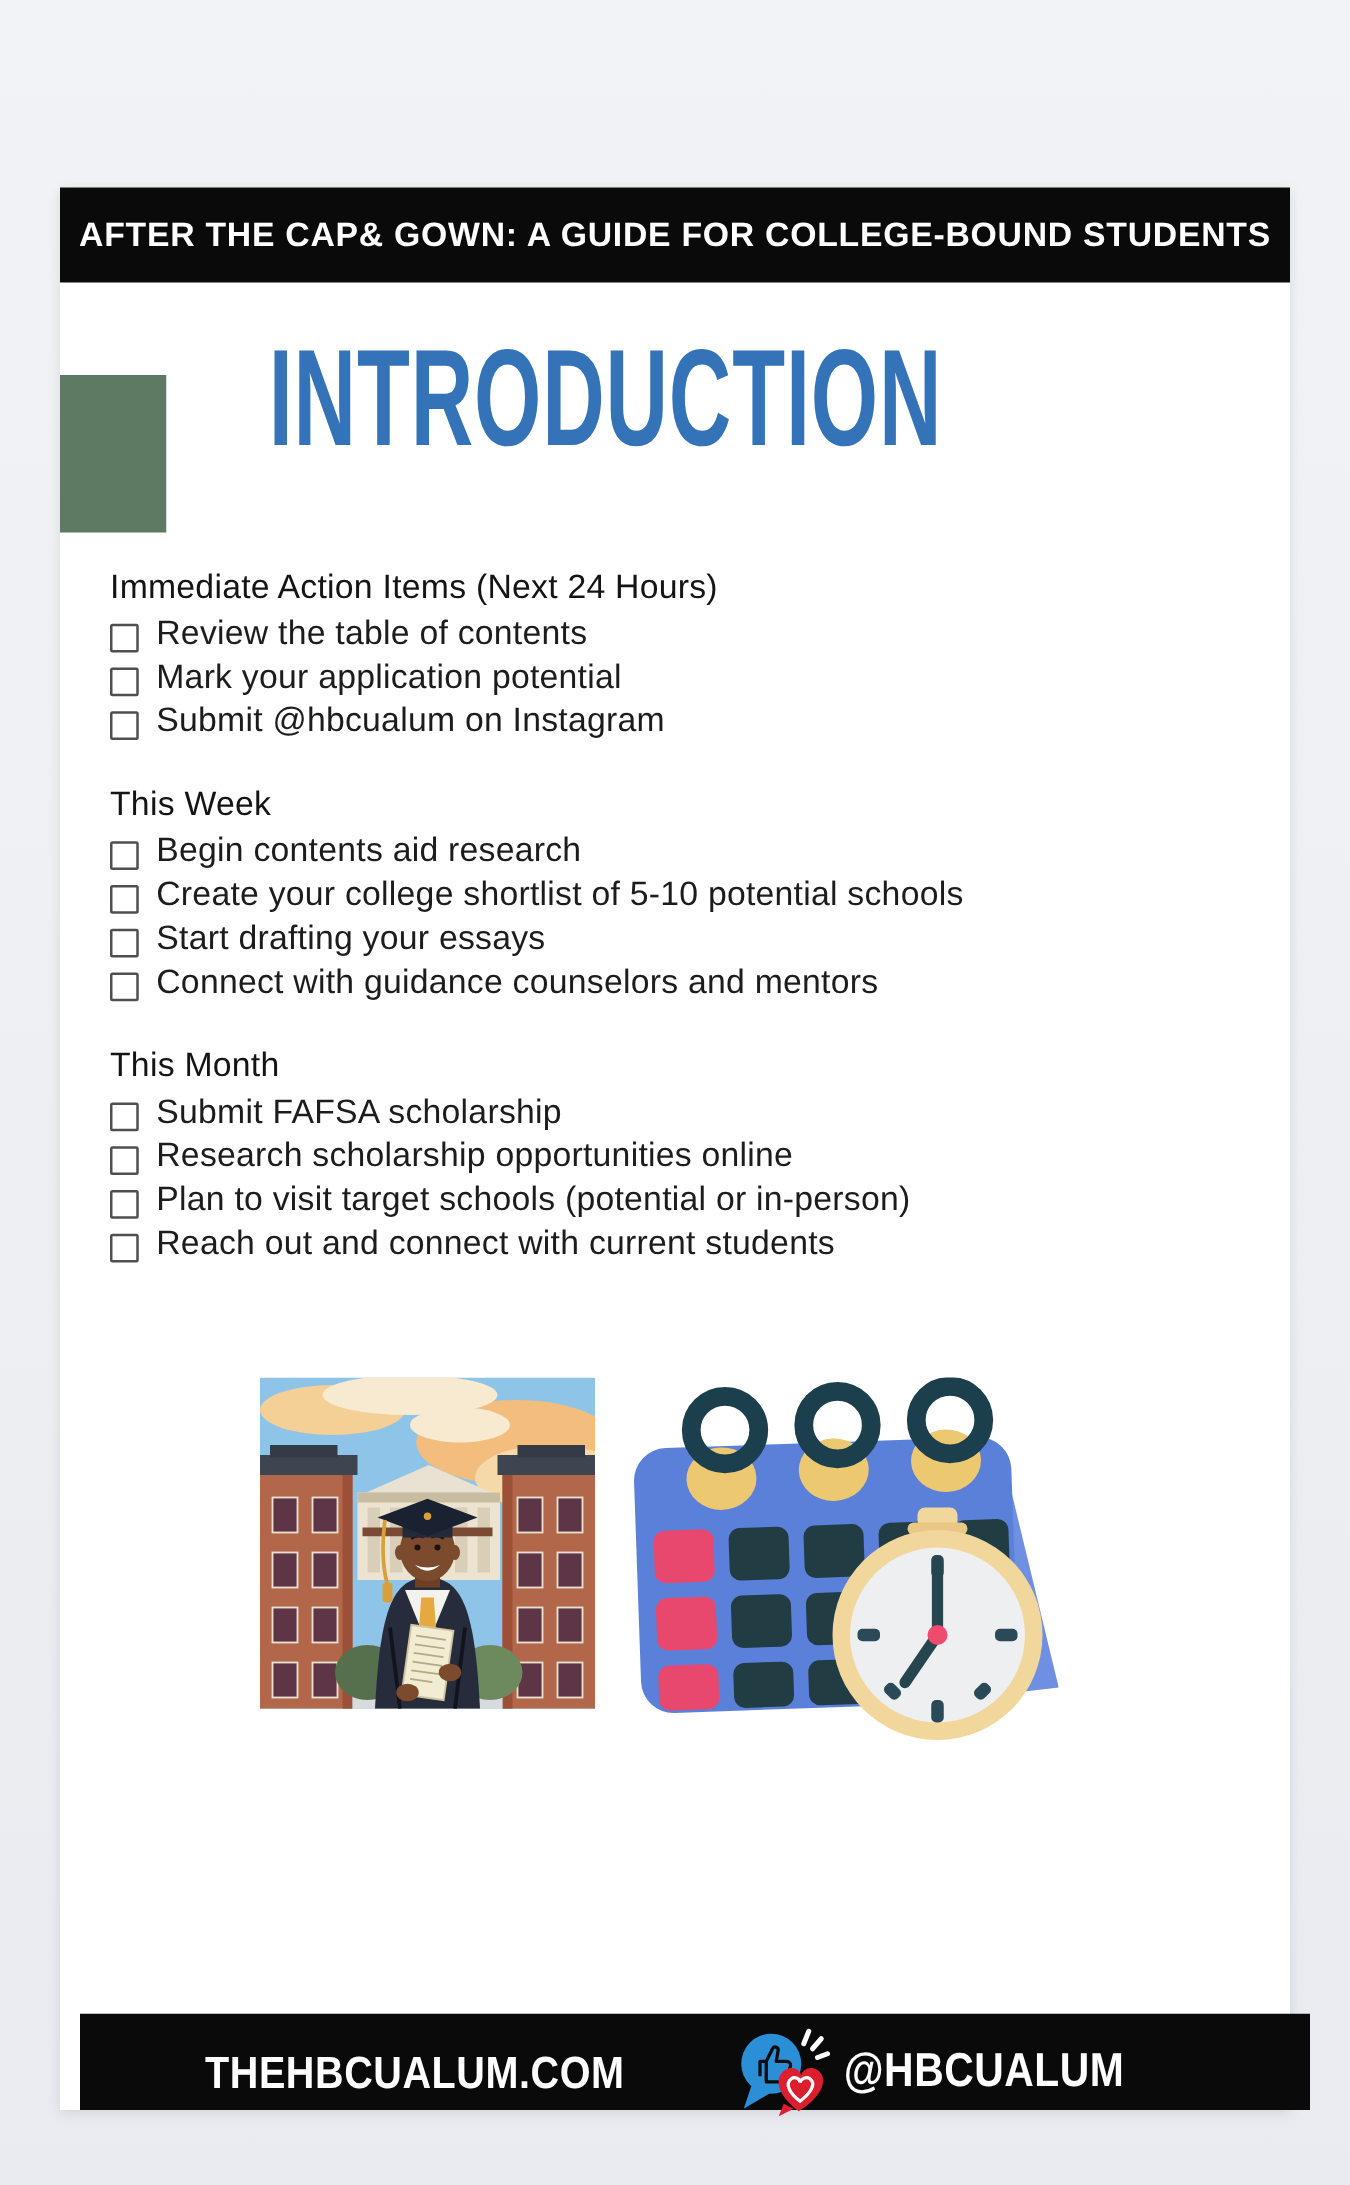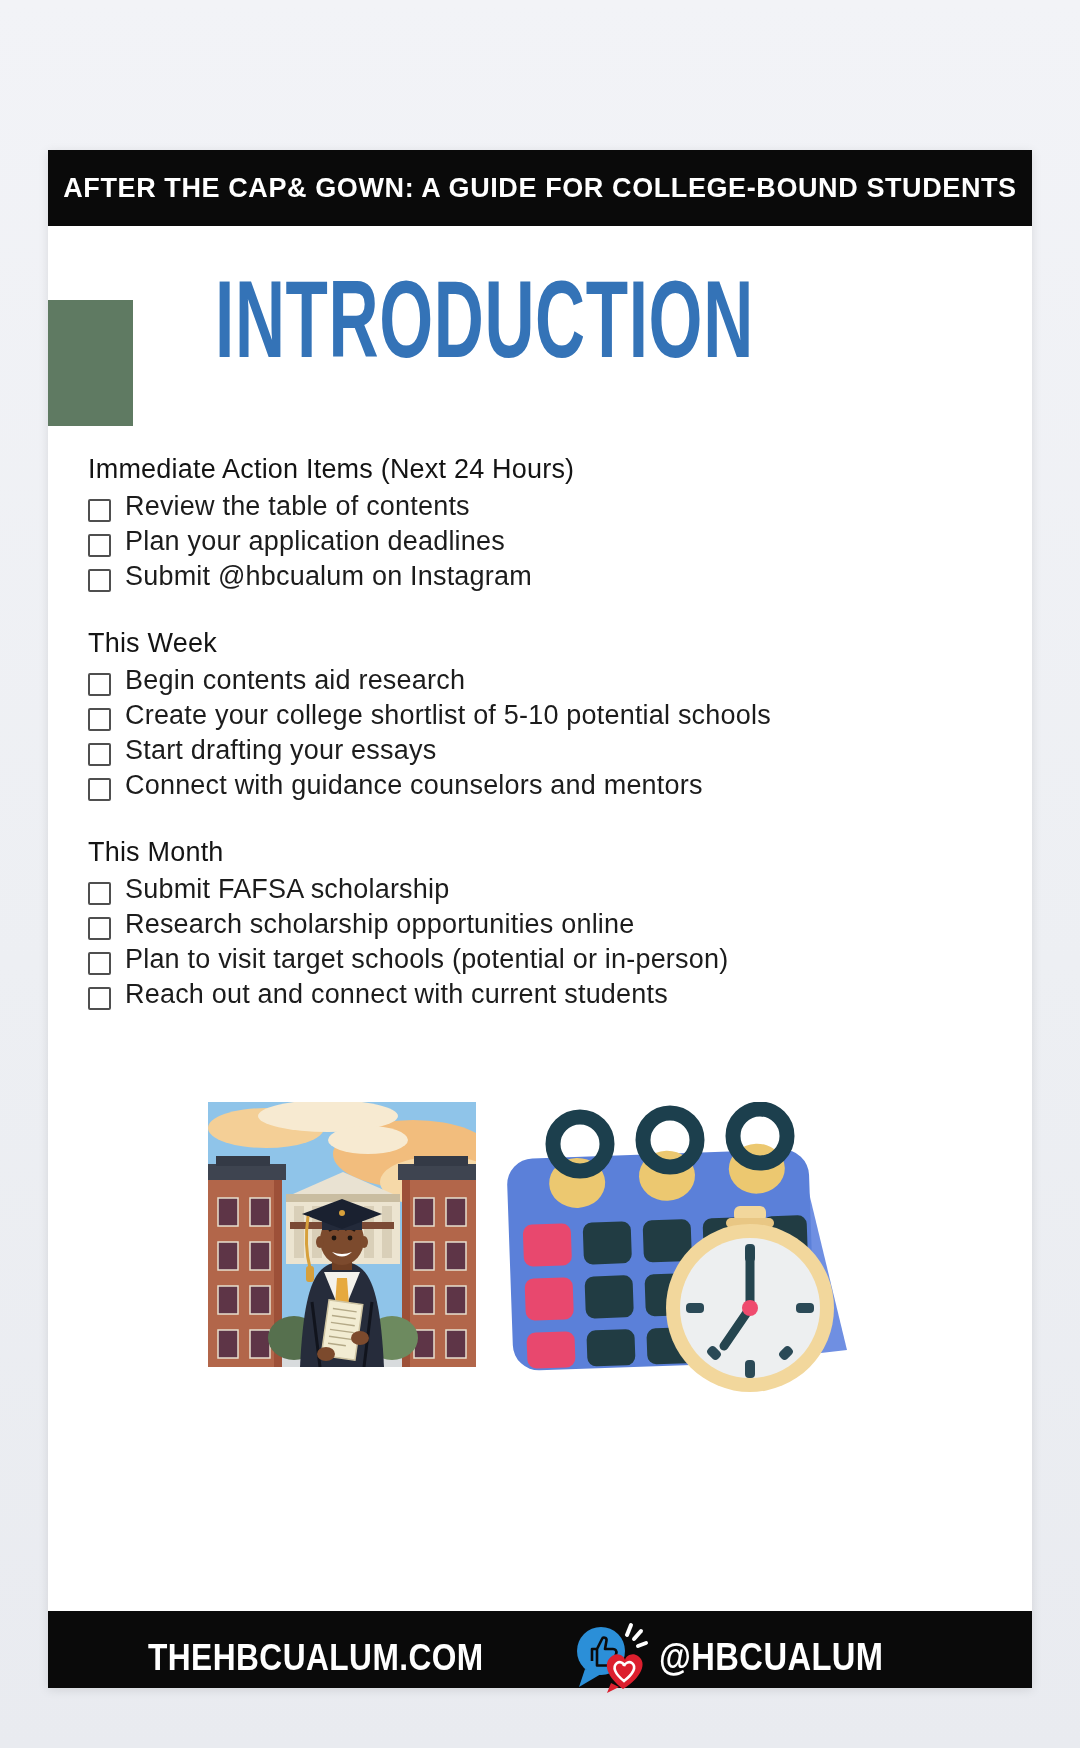--- a/index.html
+++ b/index.html
@@ -28,21 +28,21 @@
   .list-heading { font-weight:normal; line-height:35px; letter-spacing:.2px; }
   .check-row { display:flex; align-items:flex-end; height:35px; }
   .checkbox { flex:0 0 auto; width:23px; height:23px; border:2px solid #4f4f4f; border-radius:2px;
               background:#fff; margin-right:14px; }
   .check-label { font-weight:normal; color:#1c1c1c; letter-spacing:.2px; white-space:nowrap; }
 
   
   .images-row { position:absolute; left:160px; top:952px; display:flex; align-items:flex-start; gap:26px; }
 
   
-  .footer-bar { position:absolute; left:0; bottom:0; width:100%; height:77px; background:#0a0a0a;
+  .footer-bar { position:absolute; left:16px; bottom:0; width:100%; height:77px; background:#0a0a0a;
                 display:flex; align-items:center; justify-content:space-between; padding:16px 112px 0 100px; }
   .footer-website { color:#fff; font-weight:bold; font-size:36px; letter-spacing:.5px; white-space:nowrap;
                     transform:scaleX(.88); transform-origin:left center; }
   .footer-right { display:flex; align-items:center; gap:8px; }
   .footer-handle { color:#fff; font-weight:bold; font-size:38px; letter-spacing:.5px; white-space:nowrap;
                    transform:scaleX(.86); transform-origin:left center; }
 </style>
 </head>
 <body>
 
@@ -59,21 +59,21 @@
     <div class="content">
 
       <div class="section">
         <div class="list-heading">Immediate Action Items (Next 24 Hours)</div>
         <div class="check-row">
           <span class="checkbox"></span>
           <span class="check-label">Review the table of contents</span>
         </div>
         <div class="check-row">
           <span class="checkbox"></span>
-          <span class="check-label">Plan your application deadlines</span>
+          <span class="check-label">Mark your application potential</span>
         </div>
         <div class="check-row">
           <span class="checkbox"></span>
           <span class="check-label">Submit @hbcualum on Instagram</span>
         </div>
       </div>
 
       <div class="section">
         <div class="list-heading">This Week</div>
         <div class="check-row">

